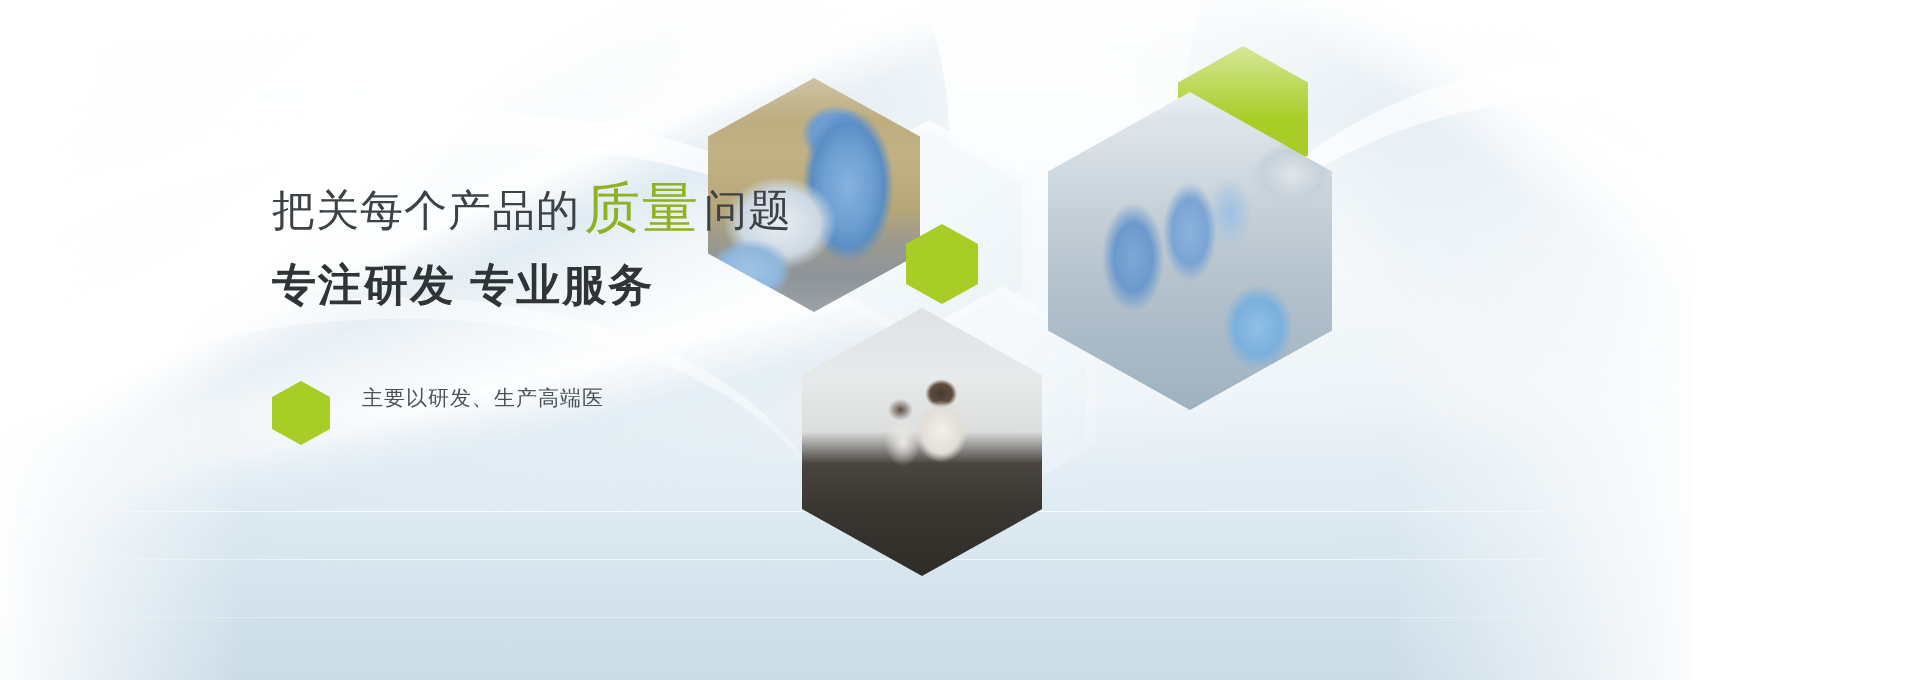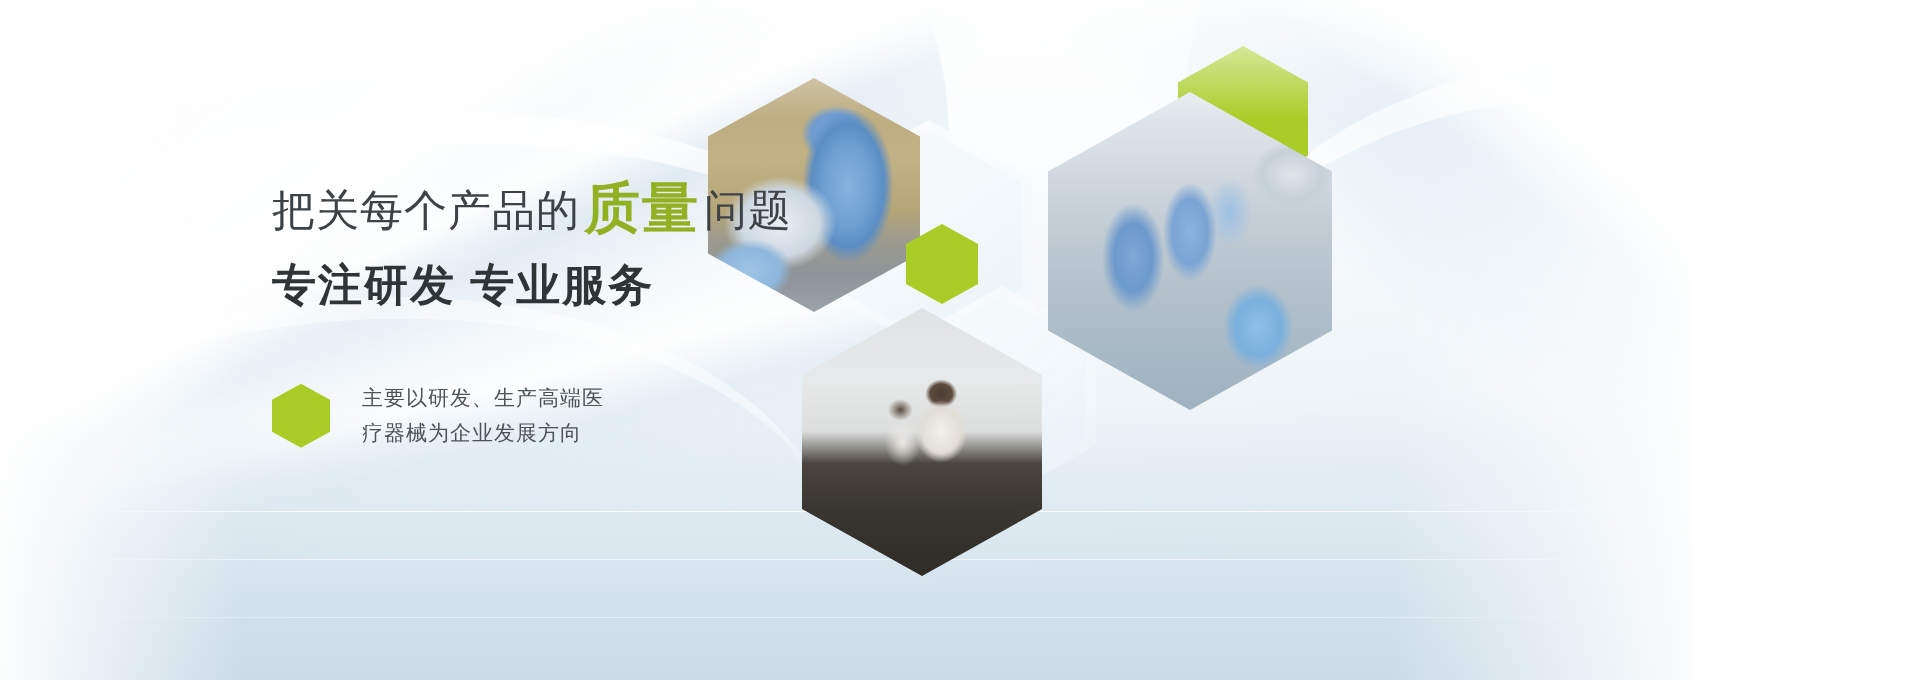--- a/index.html
+++ b/index.html
@@ -97,38 +97,38 @@
     line-height:1;
     color:#3d4246;
     letter-spacing:1px;
     white-space:nowrap;
     display:flex;
     align-items:baseline;
   }
   .headline-1 .accent {
     color:#8FB122;
     font-size:56px;
-    font-weight:bold;
+    font-weight:normal;
     letter-spacing:2px;
     margin:0 4px;
     position:relative;
     top:2px;
   }
   .headline-2 {
     margin-top:22px;
     font-size:44px;
     font-weight:bold;
     color:#2f3437;
     letter-spacing:2px;
     white-space:nowrap;
   }
 
   .sub-row {
     display:flex;
-    align-items:center;
+    align-items:flex-start;
     margin-top:66px;
   }
   .hex-bullet {
     width:58px; height:64px;
     background:#A8CD26;
     clip-path:polygon(50% 0%,100% 25%,100% 75%,50% 100%,0% 75%,0% 25%);
     flex:0 0 auto;
   }
   .sub-text {
     margin-left:32px;
@@ -252,18 +252,17 @@
       <span class="accent">质量</span>
       <span>问题</span>
     </div>
 
     <div class="headline-2">专注研发 专业服务</div>
 
     <div class="sub-row">
       <div class="hex-bullet"></div>
       <div class="sub-text">
         <div>主要以研发、生产高端医</div>
-        <div>疗器械为企业发展方向</div>
       </div>
     </div>
 
   </div>
 </div>
 
 </body></html>

